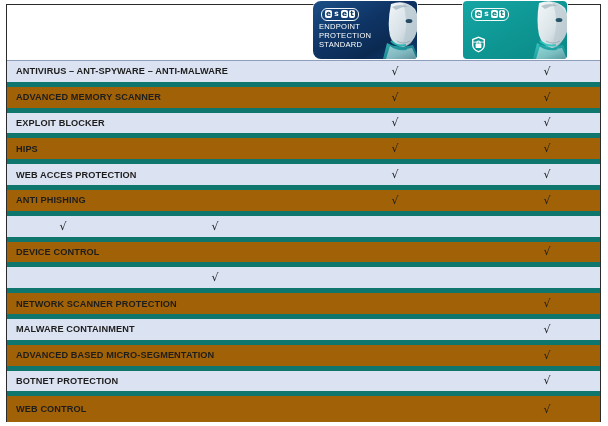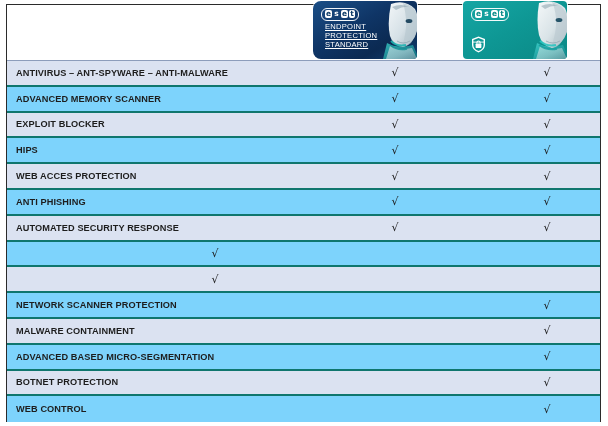--- a/index.html
+++ b/index.html
@@ -85,31 +85,30 @@
   }
   .esetmark .lit {
     background: #ffffff;
     color: #0c3a66;
     border-radius: 2px;
   }
   .prodbox.pe .esetmark .lit { color: #0b8986; }
 
   .prodname {
     position: absolute;
-    left: 12px;
+    left: 6px;
     top: 21px;
     color: #ffffff;
     font-family: "Liberation Sans", sans-serif;
     font-size: 7.6px;
     line-height: 9.2px;
     letter-spacing: .25px;
     font-weight: 400;
     text-transform: uppercase;
     white-space: pre-line;
-    text-decoration: underline;
   }
   .prodbox.pe .prodname { top: 22px; margin-top: 39px; }
 
   
   .shieldbadge {
     position: absolute;
     left: 8px;
     bottom: 6px;
     width: 15px;
     height: 17px;
@@ -125,24 +124,24 @@
     overflow: hidden;
   }
 
   
   .rows { position: relative; }
   .row {
     position: relative;
     height: 25.8px;
     display: flex;
     align-items: center;
-    border-bottom: 2px solid #0f766e;
+    border-bottom: 5px solid #0f766e;
   }
   .row.shade { background: #dbe2f1; }
-  .row.plain { background: #7dd3fc; }
+  .row.plain { background: #a16207; }
   .row:last-child { border-bottom: none; }
 
   .featname {
     flex: 0 0 332px;
     padding-left: 9px;
     font-size: 9.2px;
     font-weight: bold;
     color: #1d1d1d;
     letter-spacing: .1px;
     white-space: nowrap;
@@ -300,26 +299,26 @@
         <div class="cell col2">√</div>
       </div>
 
       <div class="row plain">
         <div class="featname">ANTI PHISHING</div>
         <div class="cell col1">√</div>
         <div class="cell col2">√</div>
       </div>
 
       <div class="row shade">
-        <div class="featname">AUTOMATED SECURITY RESPONSE</div>
-        <div class="cell col1">√</div>
-        <div class="cell col2">√</div>
-      </div>
-
-      <div class="row plain">
+        <div class="cell col1">√</div>
+        <div class="cell col2">√</div>
+      </div>
+
+      <div class="row plain">
+        <div class="featname">DEVICE CONTROL</div>
         <div class="cell col1 empty"></div>
         <div class="cell col2">√</div>
       </div>
 
       <div class="row shade">
         <div class="cell col1 empty"></div>
         <div class="cell col2">√</div>
       </div>
 
       <div class="row plain">

